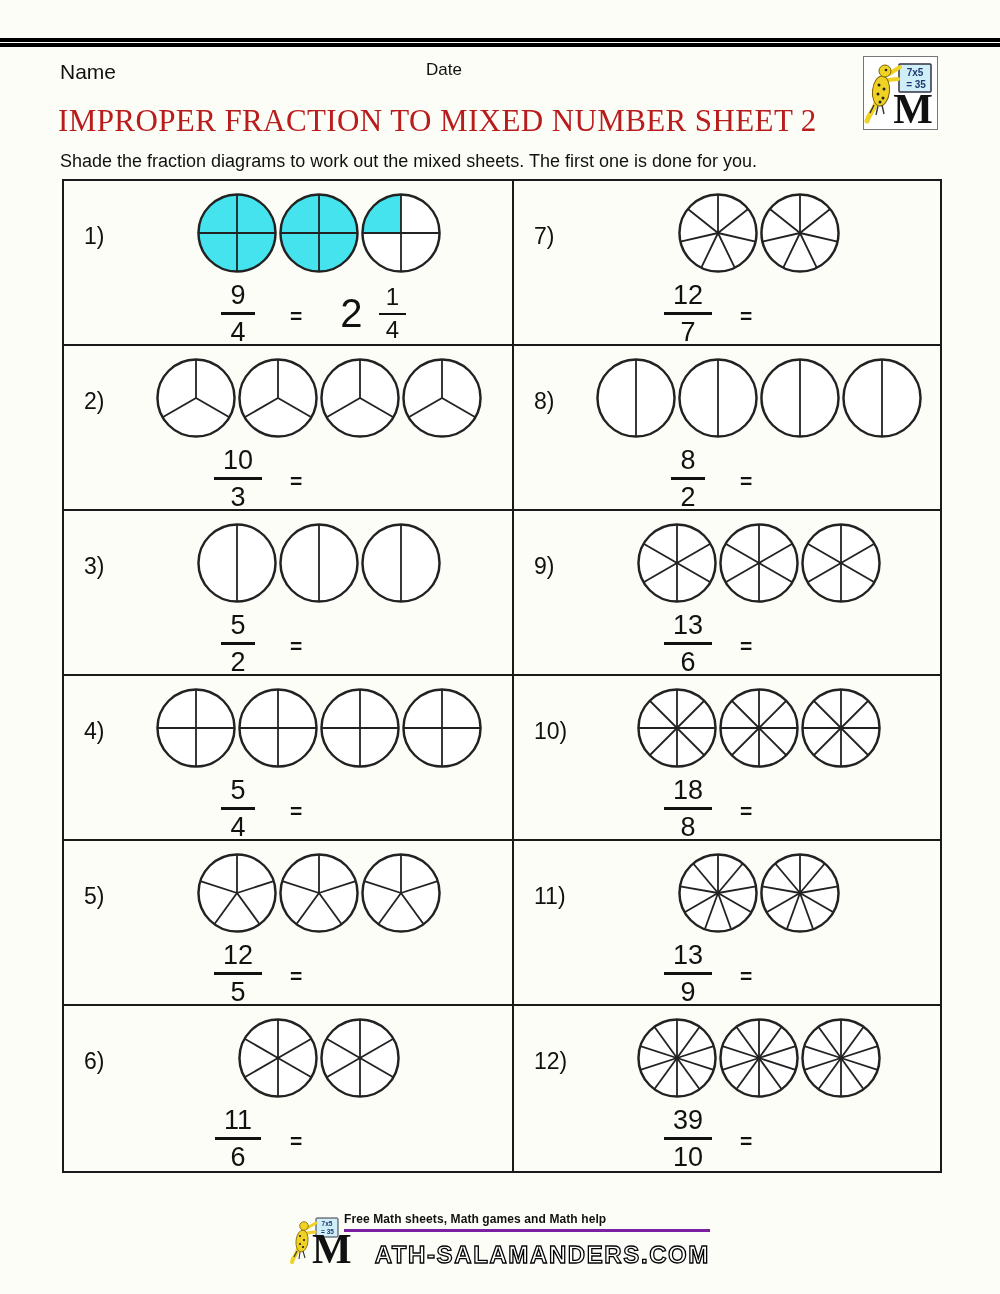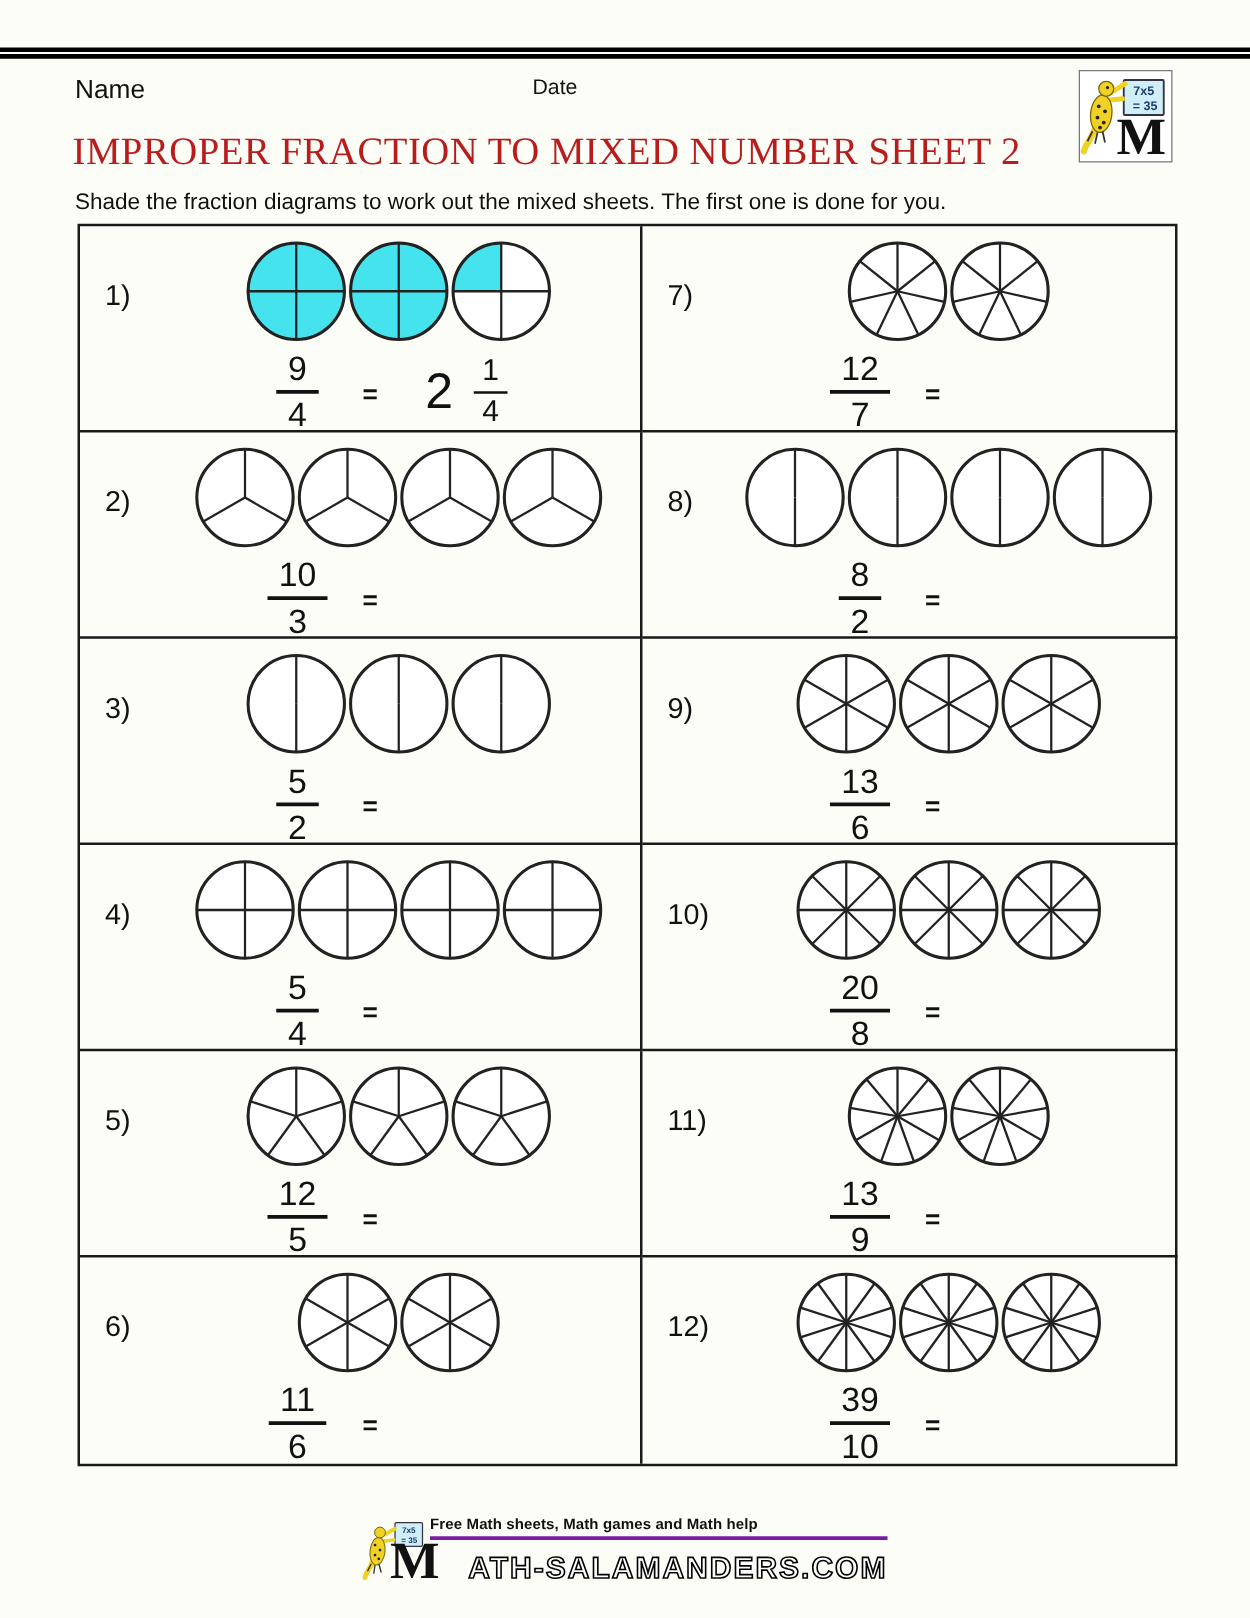--- a/index.html
+++ b/index.html
@@ -440,21 +440,21 @@
           <line x1="50" y1="50" x2="83.23401871576775" y2="83.23401871576773" stroke="#222222" stroke-width="2.2"></line>
           <line x1="50" y1="50" x2="50" y2="97" stroke="#222222" stroke-width="2.2"></line>
           <line x1="50" y1="50" x2="16.765981284232268" y2="83.23401871576775" stroke="#222222" stroke-width="2.2"></line>
           <line x1="50" y1="50" x2="3" y2="50.00000000000001" stroke="#222222" stroke-width="2.2"></line>
           <line x1="50" y1="50" x2="16.76598128423226" y2="16.765981284232268" stroke="#222222" stroke-width="2.2"></line>
           <circle cx="50" cy="50" r="47" fill="none" stroke="#222222" stroke-width="3"></circle>
         </svg>
       </div>
     <div class="eqrow">
       <span class="frac">
-        <span class="top">20</span>
+        <span class="top">18</span>
         <span class="bot">8</span>
       </span>
       <span class="eq">=</span>
 
       <span class="blank"></span>
     </div>
   </div>
     <div class="cell">
     <span class="pnum">5)</span>
     <div class="circles">

